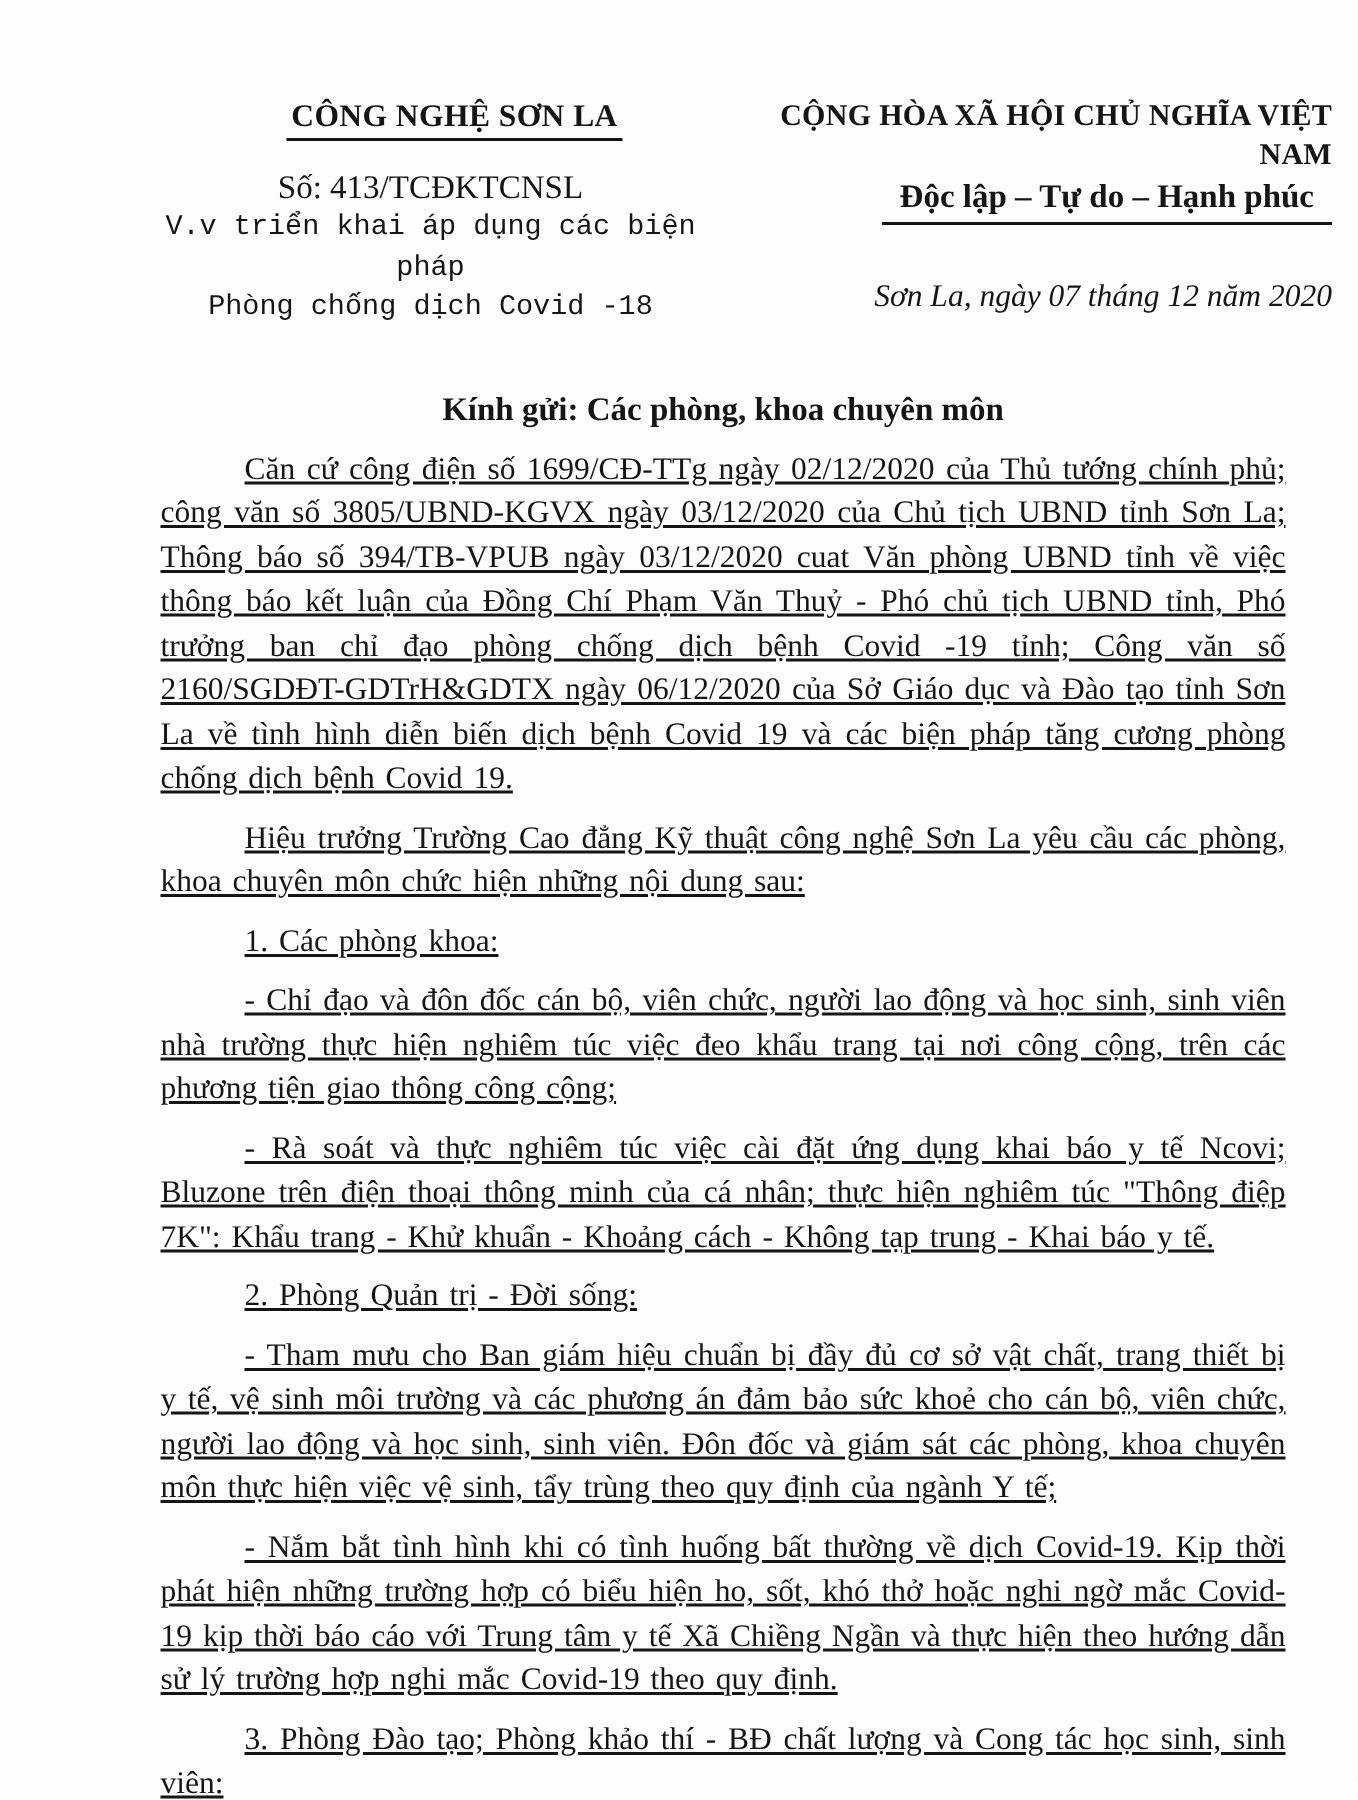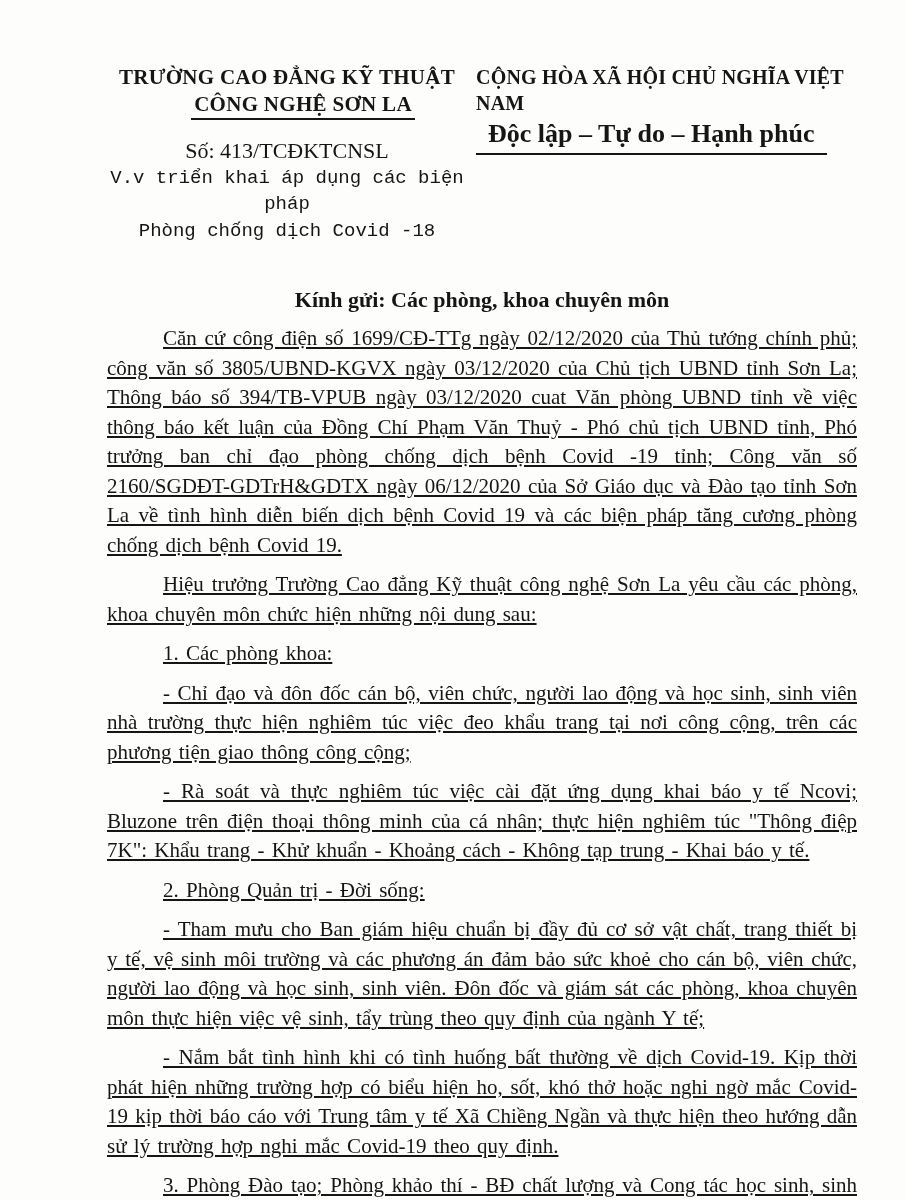--- a/index.html
+++ b/index.html
@@ -21,21 +21,21 @@
     align-items: flex-start;
     padding: 64px 46px 0 98px;
   }
   .header-left {
     width: 378px;
     text-align: center;
     flex-shrink: 0;
   }
   .header-right {
     width: 412px;
-    text-align: left;
+    text-align: right;
     flex-shrink: 0;
   }
   .org-parent {
     font-size: 21px;
     line-height: 1.25;
     letter-spacing: 0.3px;
   }
   .org-name {
     font-size: 21px;
     font-weight: bold;
@@ -58,21 +58,21 @@
     line-height: 1.4;
     font-family: Liberation Mono, monospace;
   }
   .national-title {
     font-size: 20px;
     font-weight: bold;
     line-height: 1.3;
     letter-spacing: 0.2px;
   }
   .national-motto {
-    font-size: 26px;
+    font-size: 22px;
     font-weight: bold;
     margin-top: 2px;
     line-height: 1.2;
   }
   .motto-underline {
     display: inline-block;
     border-bottom: 2px solid #151515;
     padding: 0 12px 4px 12px;
   }
   .place-date {
@@ -104,30 +104,30 @@
   }
 </style>
 </head>
 <body>
 
 <div class="page">
 
   <div class="doc-header">
 
     <div class="header-left">
-      <div class="org-name">TRƯỜNG CAO ĐẲNG KỸ THUẬT</div>
       <div class="org-name"><span class="org-underline">CÔNG NGHỆ SƠN LA</span></div>
       <div class="doc-number">Số: 413/TCĐKTCNSL</div>
       <div class="doc-subject">V.v triển khai áp dụng các biện pháp</div>
       <div class="doc-subject">Phòng chống dịch Covid -18</div>
     </div>
 
     <div class="header-right">
       <div class="national-title">CỘNG HÒA XÃ HỘI CHỦ NGHĨA VIỆT NAM</div>
       <div class="national-motto"><span class="motto-underline">Độc lập – Tự do – Hạnh phúc</span></div>
+      <div class="place-date">Sơn La, ngày 07 tháng 12 năm 2020</div>
     </div>
 
   </div>
 
   <div class="doc-body">
     <p class="salutation">Kính gửi: Các phòng, khoa chuyên môn</p>
 
     <p class="para">Căn cứ công điện số 1699/CĐ-TTg ngày 02/12/2020 của Thủ tướng chính phủ; công văn số 3805/UBND-KGVX ngày 03/12/2020 của Chủ tịch UBND tỉnh Sơn La; Thông báo số 394/TB-VPUB ngày 03/12/2020 cuat Văn phòng UBND tỉnh về việc thông báo kết luận của Đồng Chí Phạm Văn Thuỷ - Phó chủ tịch UBND tỉnh, Phó trưởng ban chỉ đạo phòng chống dịch bệnh Covid -19 tỉnh; Công văn số 2160/SGDĐT-GDTrH&amp;GDTX ngày 06/12/2020 của Sở Giáo dục và Đào tạo tỉnh Sơn La về tình hình diễn biến dịch bệnh Covid 19 và các biện  pháp tăng cương phòng chống dịch bệnh Covid 19.</p>
     <p class="para">Hiệu trưởng Trường Cao đẳng Kỹ thuật công nghệ Sơn La yêu cầu các phòng, khoa chuyên môn chức hiện những nội dung sau:</p>
     <p class="para">1. Các phòng khoa:</p>

